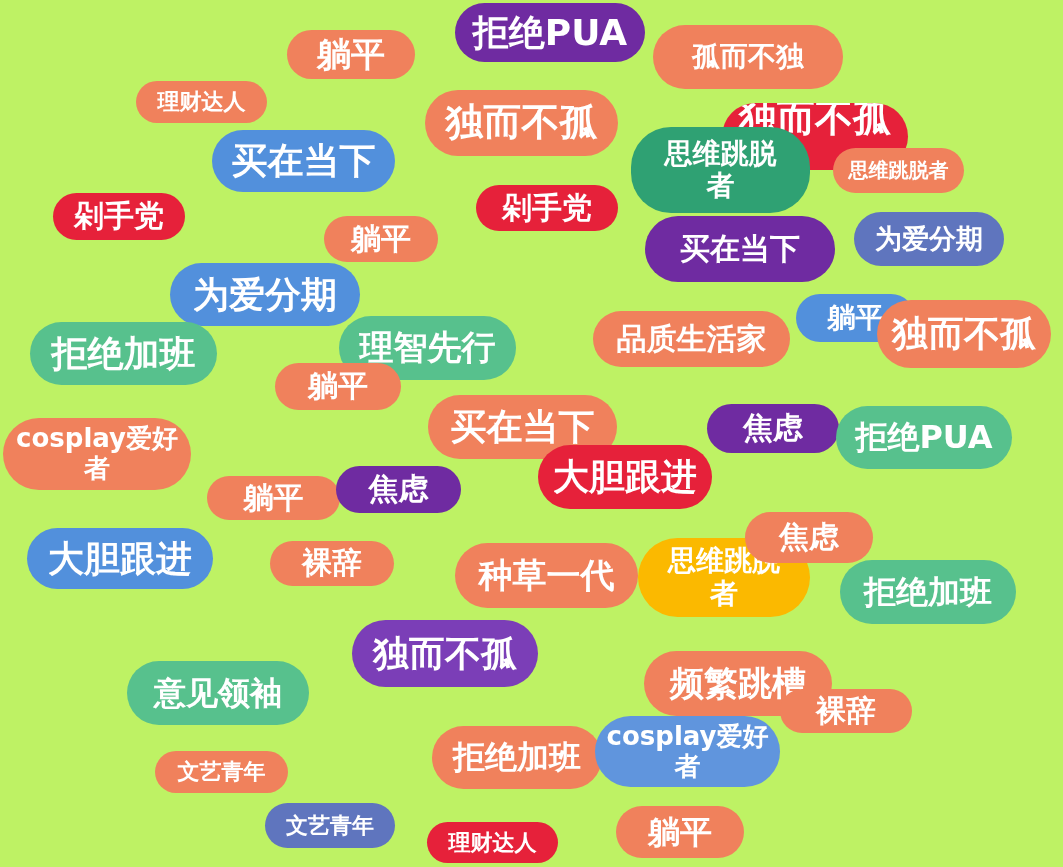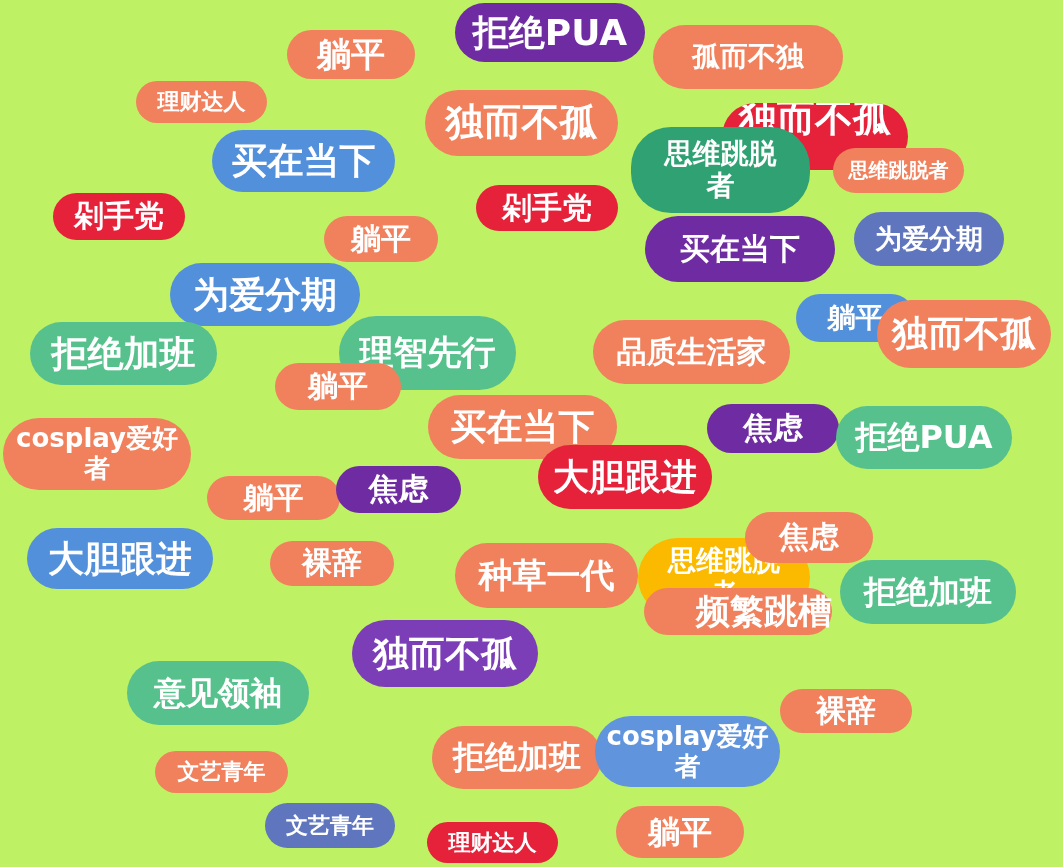--- a/index.html
+++ b/index.html
@@ -82,24 +82,24 @@
     </div>
     <div class="pill" style="left: 796px; top: 294px; width: 119px; height: 48px; background: rgb(82, 144, 220); font-size: 28px; color: rgb(255, 255, 255);">
       <span class="pill-label">躺平</span>
     </div>
     <div class="pill" style="left: 877px; top: 300px; width: 174px; height: 68px; background: rgb(240, 129, 92); font-size: 36px; color: rgb(255, 255, 255);">
       <span class="pill-label">独而不孤</span>
     </div>
     <div class="pill" style="left: 30px; top: 322px; width: 187px; height: 63px; background: rgb(87, 193, 141); font-size: 36px; color: rgb(255, 255, 255);">
       <span class="pill-label">拒绝加班</span>
     </div>
-    <div class="pill" style="left: 339px; top: 316px; width: 177px; height: 74px; background: rgb(87, 193, 141); font-size: 34px; color: rgb(255, 255, 255);">
+    <div class="pill" style="left: 339px; top: 316px; width: 177px; height: 64px; background: rgb(87, 193, 141); font-size: 34px; color: rgb(255, 255, 255);">
       <span class="pill-label">理智先行</span>
     </div>
-    <div class="pill" style="left: 593px; top: 320px; width: 197px; height: 64px; background: rgb(240, 129, 92); font-size: 30px; color: rgb(255, 255, 255);">
+    <div class="pill" style="left: 593px; top: 311px; width: 197px; height: 56px; background: rgb(240, 129, 92); font-size: 30px; color: rgb(255, 255, 255);">
       <span class="pill-label">品质生活家</span>
     </div>
     <div class="pill" style="left: 275px; top: 363px; width: 126px; height: 47px; background: rgb(240, 129, 92); font-size: 30px; color: rgb(255, 255, 255);">
       <span class="pill-label">躺平</span>
     </div>
     <div class="pill multi" style="left: 3px; top: 418px; width: 188px; height: 72px; background: rgb(240, 129, 92); font-size: 26px; color: rgb(255, 255, 255);">
       <span class="pill-label">cosplay爱好
 者</span>
     </div>
     <div class="pill" style="left: 428px; top: 395px; width: 189px; height: 64px; background: rgb(240, 129, 92); font-size: 36px; color: rgb(255, 255, 255);">
@@ -135,21 +135,21 @@
     </div>
     <div class="pill" style="left: 270px; top: 541px; width: 124px; height: 45px; background: rgb(240, 129, 92); font-size: 30px; color: rgb(255, 255, 255);">
       <span class="pill-label">裸辞</span>
     </div>
     <div class="pill" style="left: 455px; top: 543px; width: 183px; height: 65px; background: rgb(240, 129, 92); font-size: 34px; color: rgb(255, 255, 255);">
       <span class="pill-label">种草一代</span>
     </div>
     <div class="pill" style="left: 352px; top: 620px; width: 186px; height: 67px; background: rgb(123, 62, 183); font-size: 36px; color: rgb(255, 255, 255);">
       <span class="pill-label">独而不孤</span>
     </div>
-    <div class="pill" style="left: 644px; top: 588px; width: 188px; height: 47px; background: rgb(240, 129, 92); font-size: 34px; color: rgb(255, 255, 255); justify-content: flex-end;">
+    <div class="pill" style="left: 644px; top: 651px; width: 188px; height: 65px; background: rgb(240, 129, 92); font-size: 34px; color: rgb(255, 255, 255);">
       <span class="pill-label">频繁跳槽</span>
     </div>
     <div class="pill" style="left: 127px; top: 661px; width: 182px; height: 64px; background: rgb(87, 193, 141); font-size: 32px; color: rgb(255, 255, 255);">
       <span class="pill-label">意见领袖</span>
     </div>
     <div class="pill" style="left: 780px; top: 689px; width: 132px; height: 44px; background: rgb(240, 129, 92); font-size: 30px; color: rgb(255, 255, 255);">
       <span class="pill-label">裸辞</span>
     </div>
     <div class="pill" style="left: 432px; top: 726px; width: 170px; height: 63px; background: rgb(240, 129, 92); font-size: 32px; color: rgb(255, 255, 255);">
       <span class="pill-label">拒绝加班</span>

